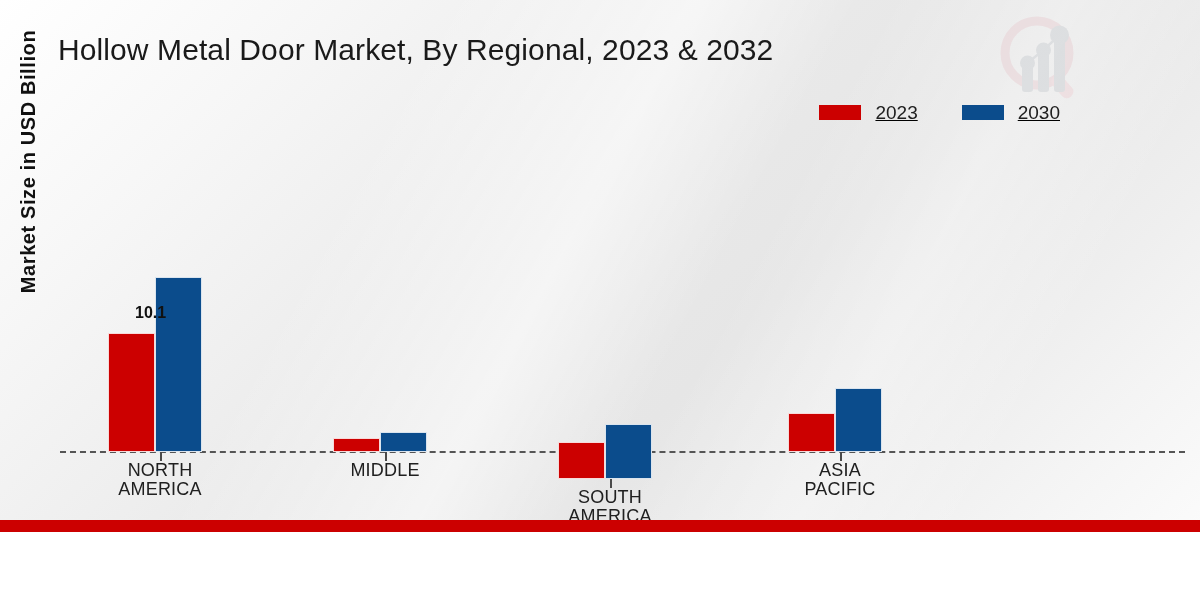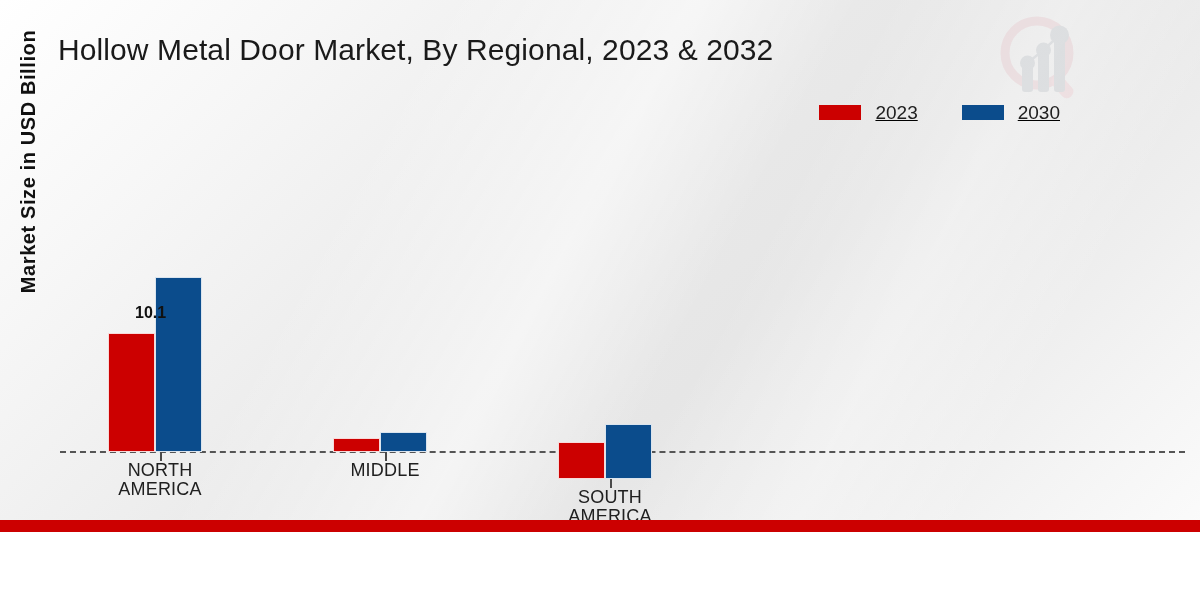--- a/index.html
+++ b/index.html
@@ -231,18 +231,27 @@
     <div class="group" style="left:510px;margin-top:27px;">
       <div class="bar b2023" style="height:37px;background:#cc0000;"></div>
       <div class="bar b2032" style="height:55px;background:#0b4c8c;"></div>
       <div class="tick" style="left:100px;"></div>
       <div class="cat-label">
         <span>SOUTH</span>
         <span>AMERICA</span>
       </div>
     </div>
 
+    <div class="group" style="left:740px;">
+      <div class="bar b2023" style="height:39px;background:#cc0000;"></div>
+      <div class="bar b2032" style="height:64px;background:#0b4c8c;"></div>
+      <div class="tick" style="left:100px;"></div>
+      <div class="cat-label">
+        <span>ASIA</span>
+        <span>PACIFIC</span>
+      </div>
+    </div>
 
   </div>
 
   <div id="bottombar"></div>
 
 </div>
 
 </body></html>

